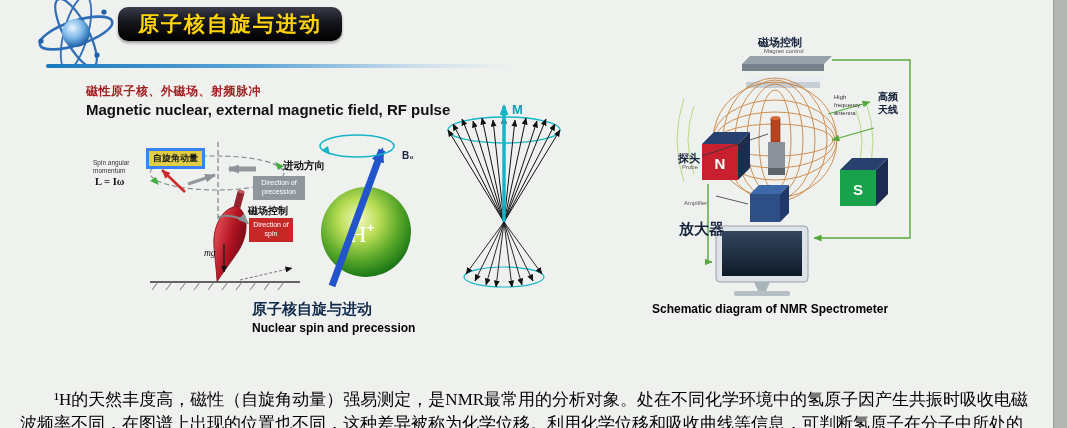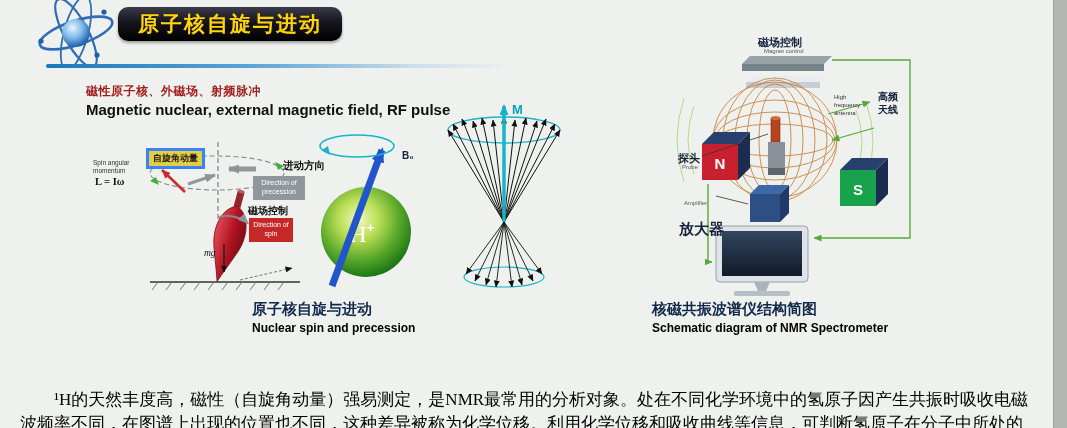--- a/index.html
+++ b/index.html
@@ -279,19 +279,18 @@
     <div class="lbl tinytxt" style="left:126px; top:18px;">Magnet control</div>
     <div class="lbl wrap tinytxt" style="left:196px; top:64px; width:38px; color:#333;">High frequency antenna</div>
     <div class="lbl wrap cn-b" style="left:240px; top:60px; width:26px; font-size:10px; line-height:1.3;">高频天线</div>
     <div class="lbl cn-b" style="left:40px; top:122px; font-size:11px;">探头</div>
     <div class="lbl tinytxt" style="left:44px; top:134px;">Probe</div>
     <div class="lbl cn-b" style="left:41px; top:158px; font-size:15px;margin-top:32px;">放大器</div>
     <div class="lbl tinytxt" style="left:46px; top:170px;">Amplifier</div>
   </div>
 
   <div class="caption" style="left:652px; top:300px; width:296px;">
-    <div class="cn">核磁共振波谱仪结构简图</div>
     <div class="en">Schematic diagram of NMR Spectrometer</div>
   </div>
 
   <p class="body-text">¹H的天然丰度高，磁性（自旋角动量）强易测定，是NMR最常用的分析对象。处在不同化学环境中的氢原子因产生共振时吸收电磁波频率不同，在图谱上出现的位置也不同，这种差异被称为化学位移。利用化学位移和吸收曲线等信息，可判断氢原子在分子中所处的位置及相对数目，对有机化合物进行结构分析和定量分析。</p>
 
 </div>
 
 </body></html>

